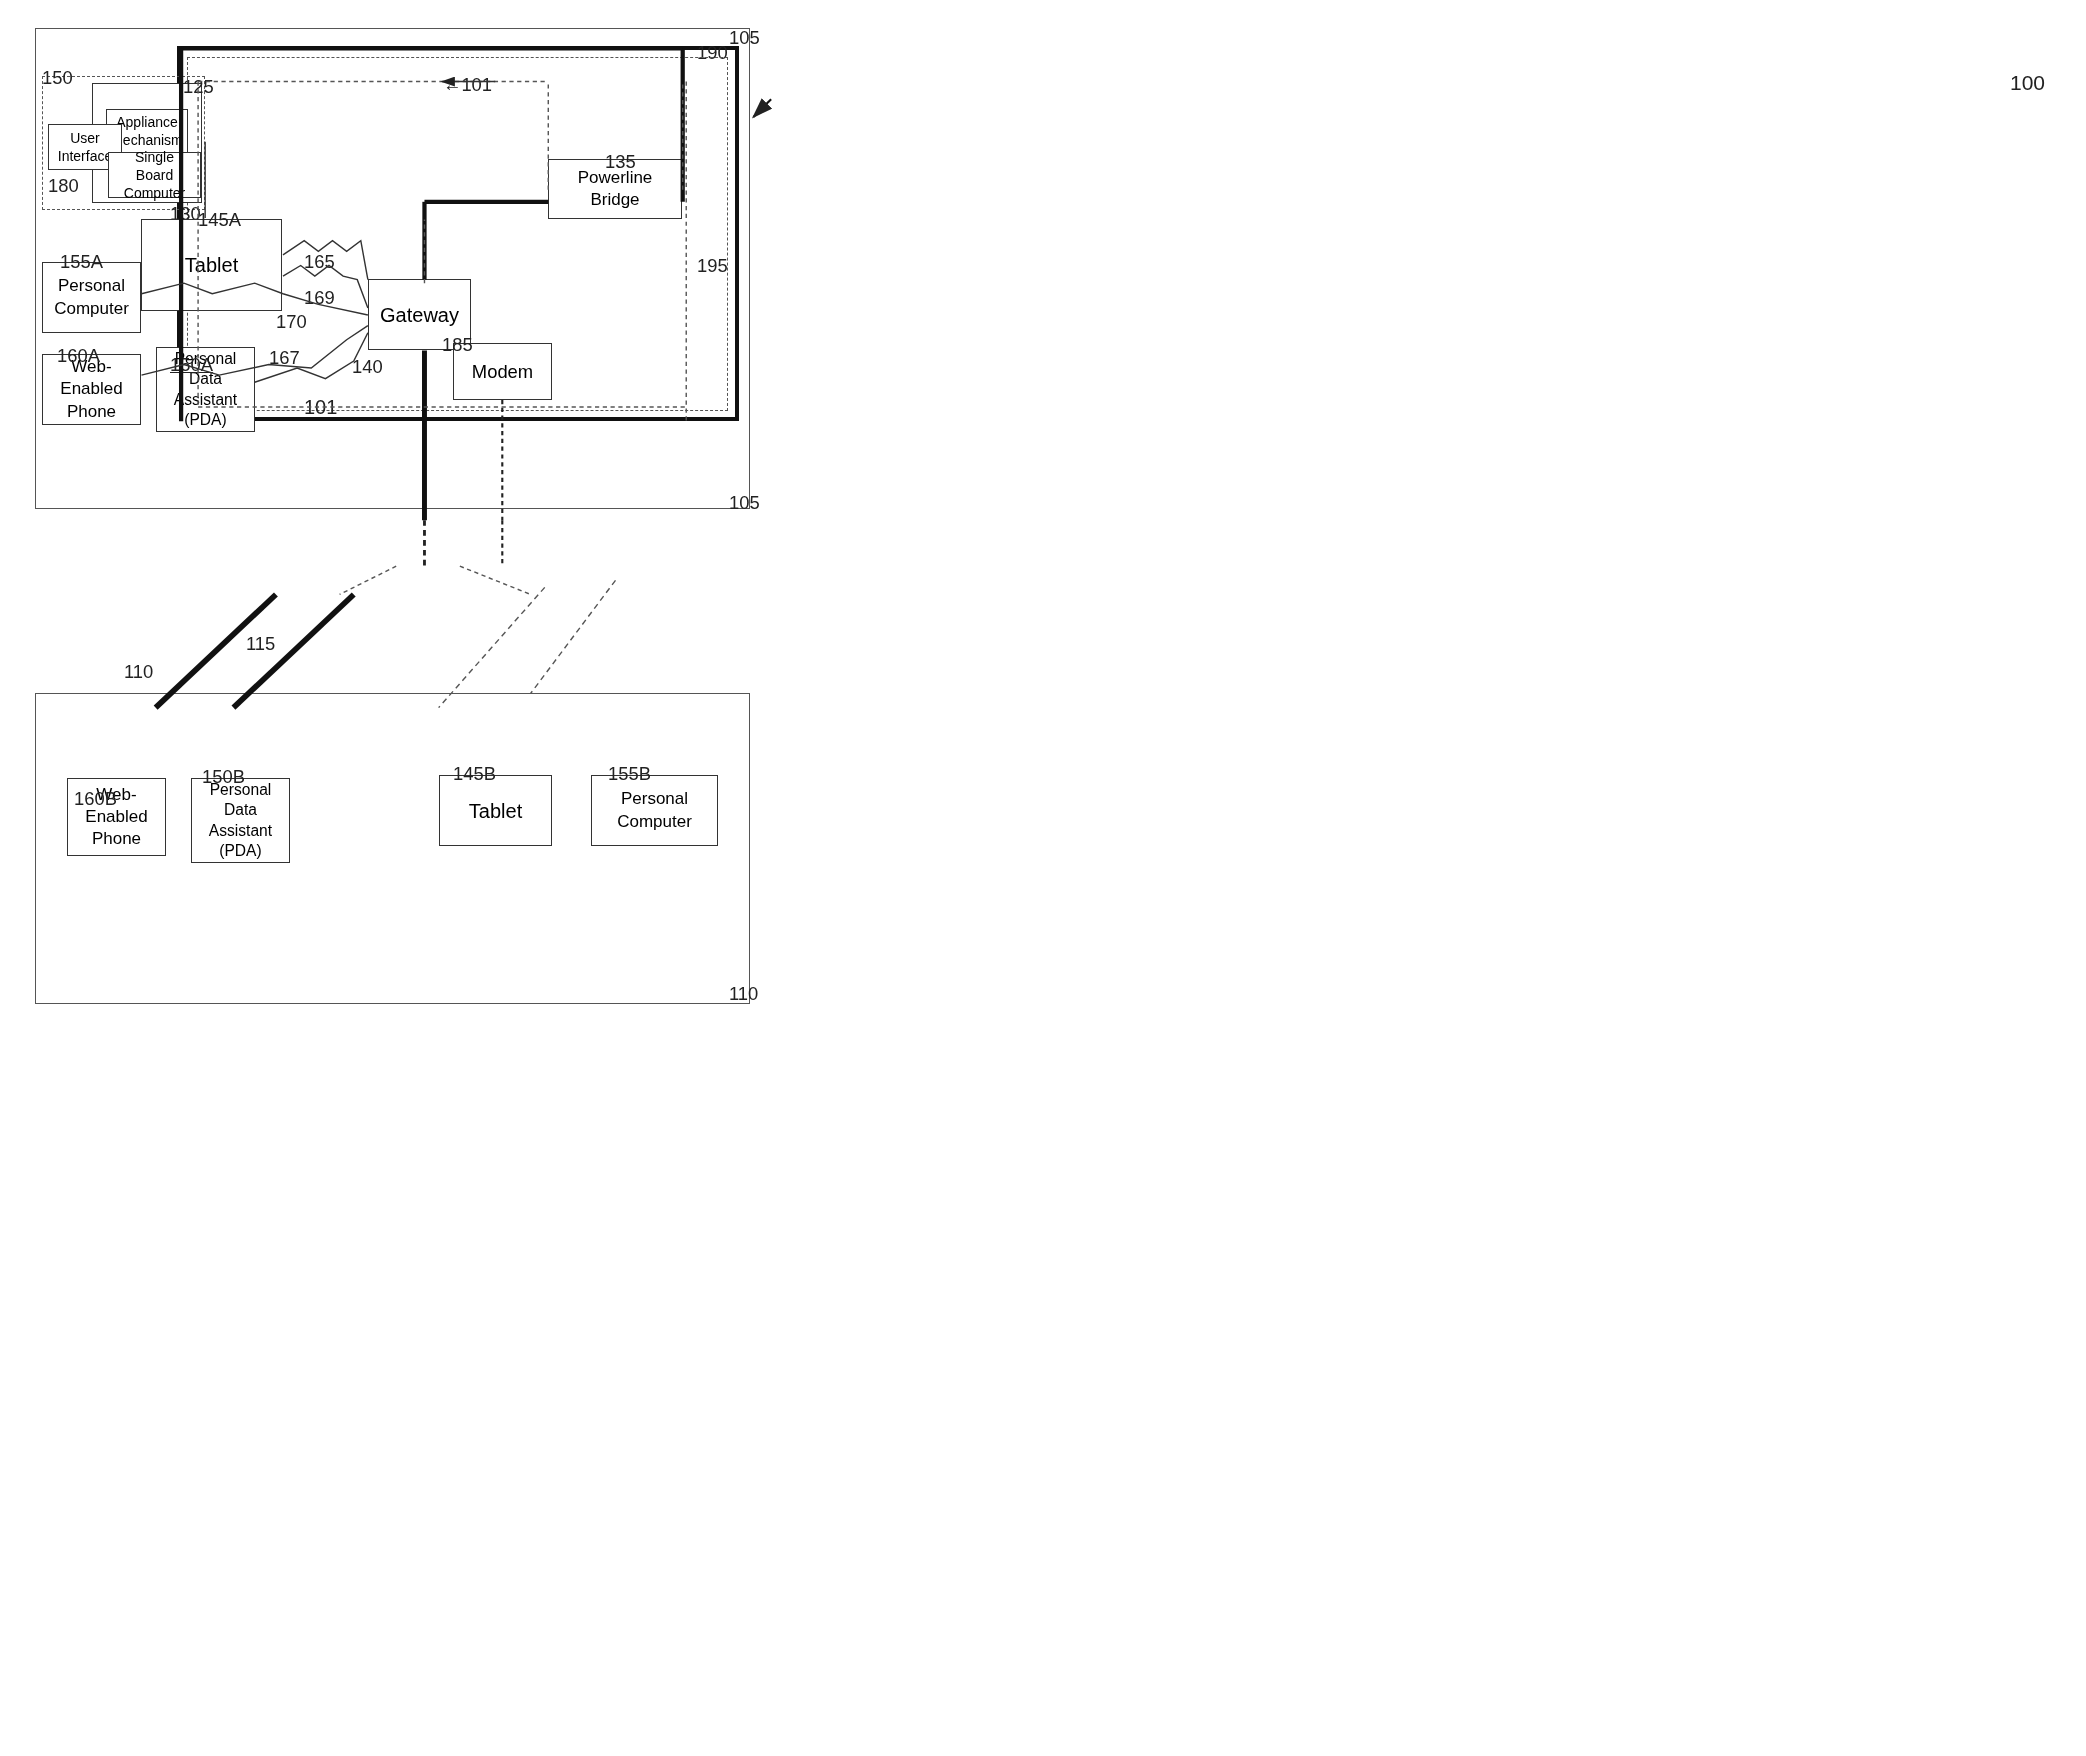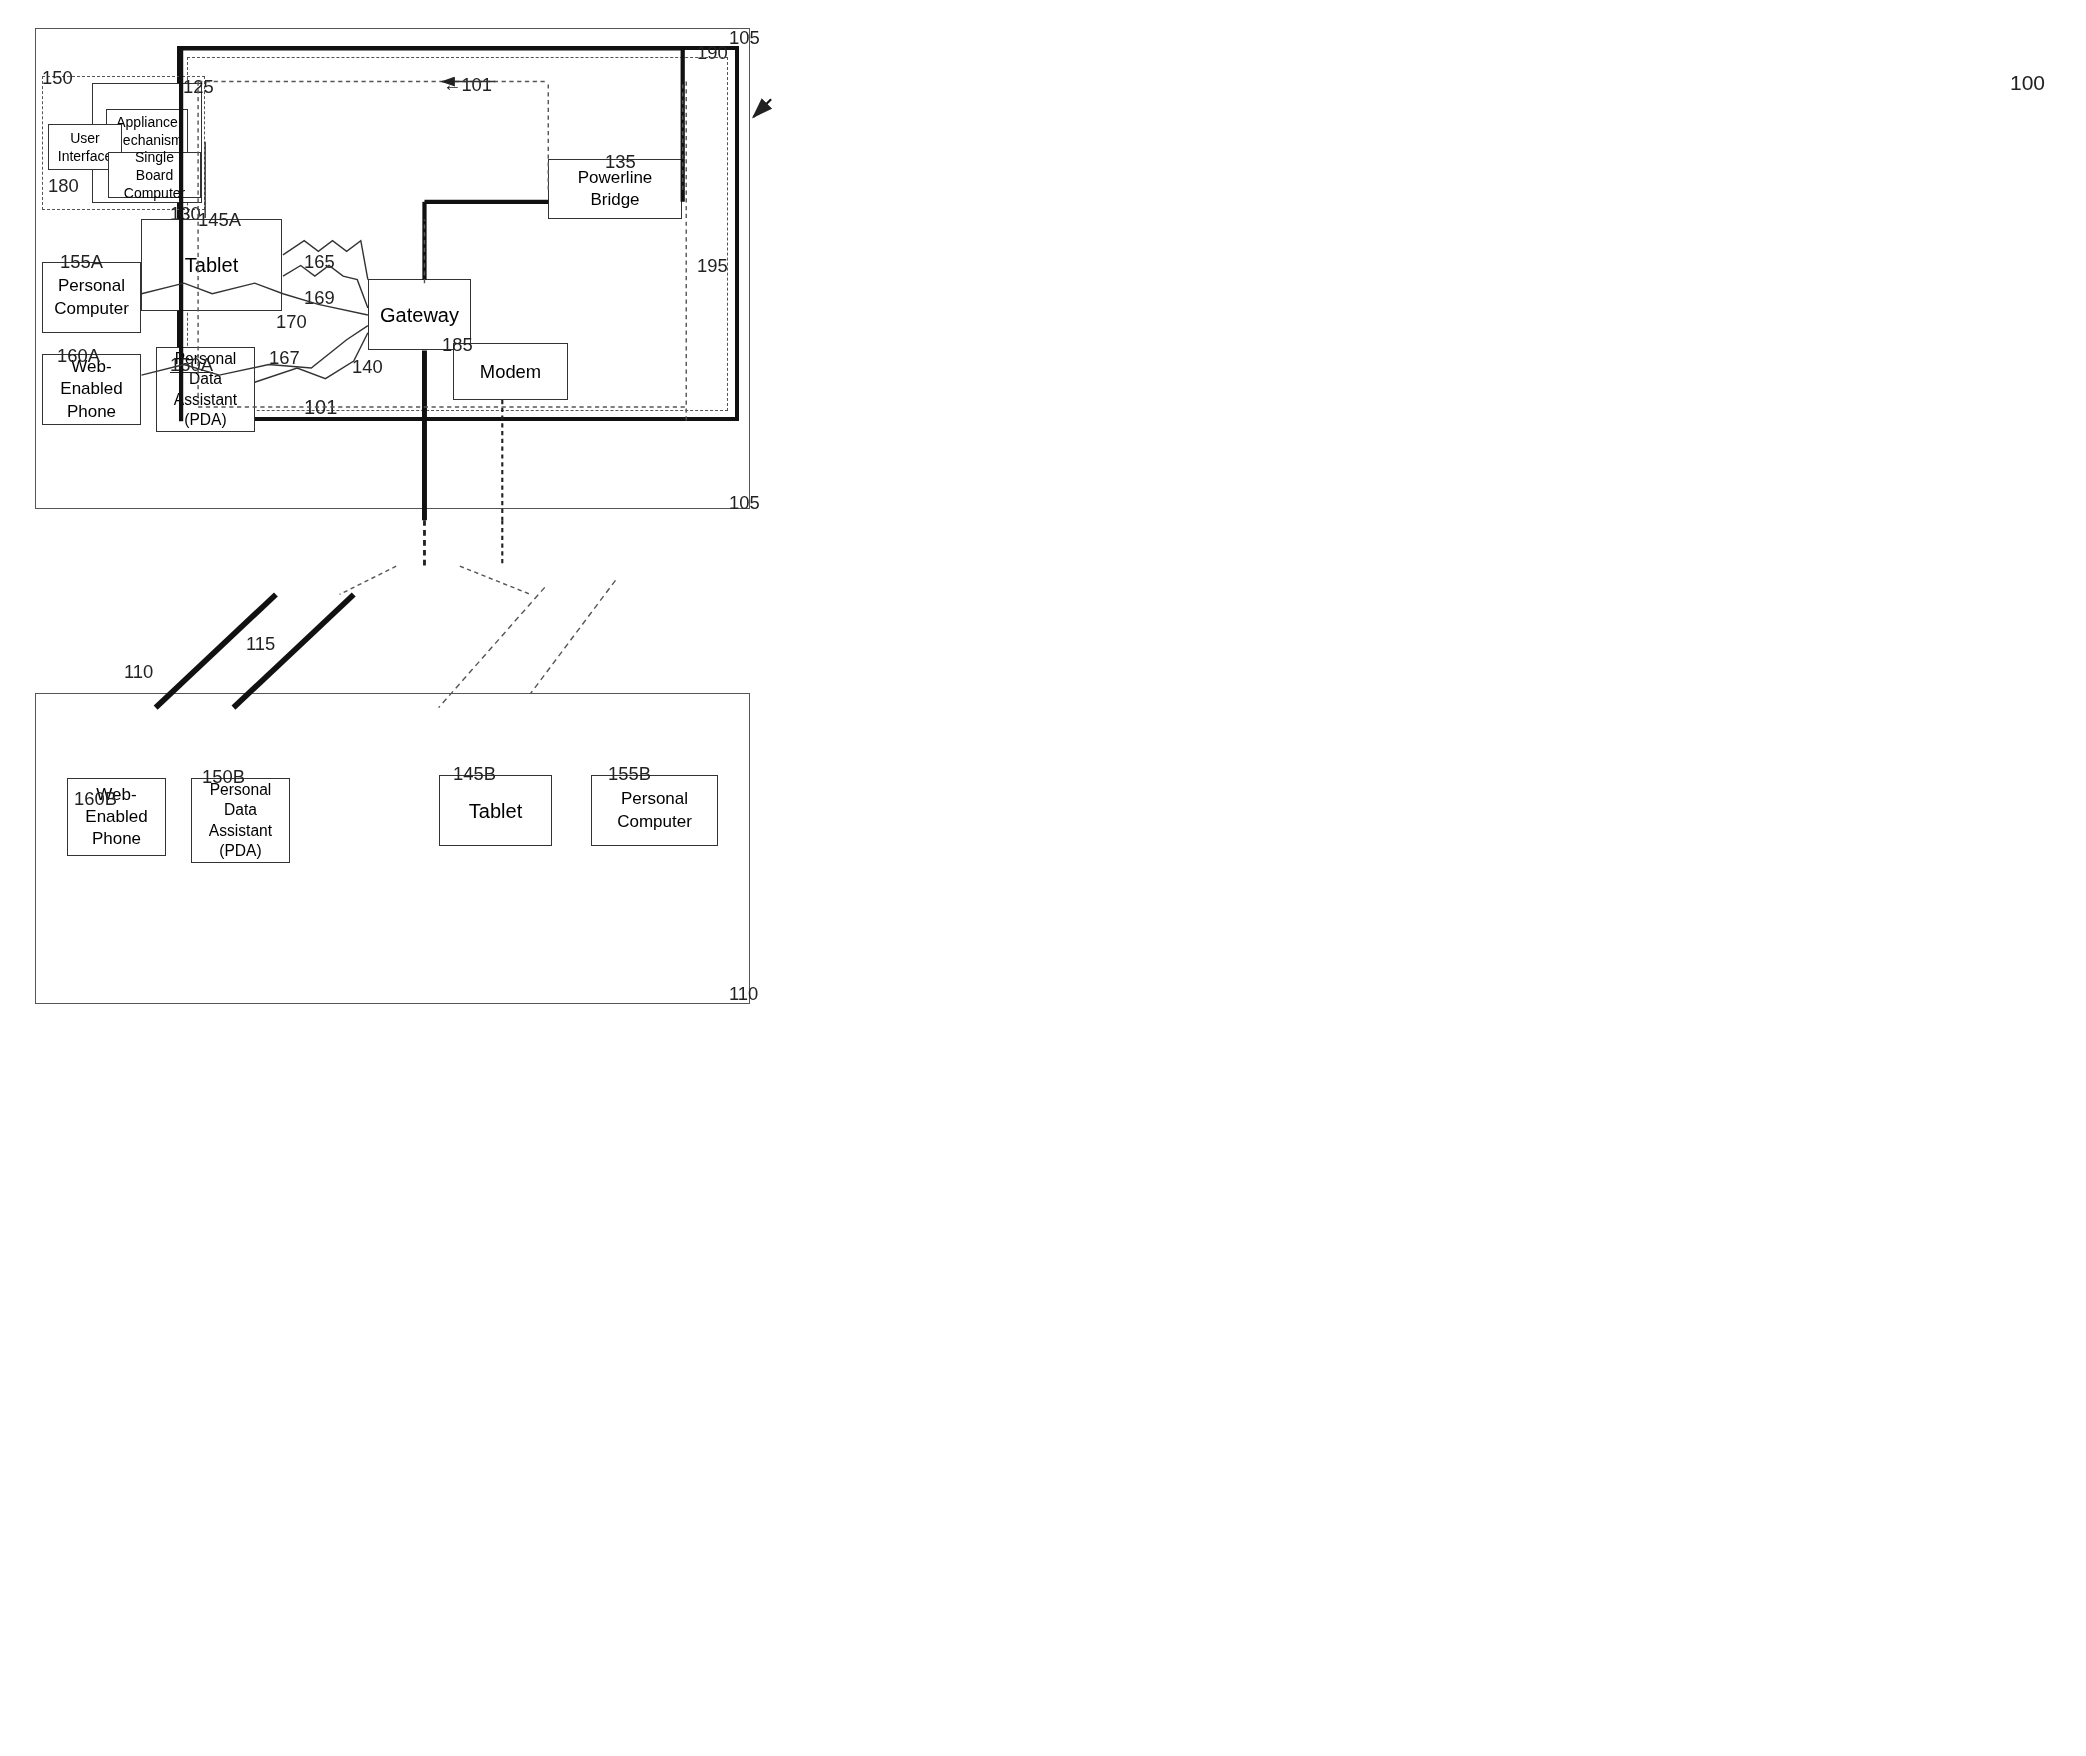--- a/index.html
+++ b/index.html
@@ -100,21 +100,21 @@
 
   <div class="node-box" style="left:156px; top:347px; width:99px; height:85px; font-size:15.6px;">Personal<br>Data<br>Assistant<br>(PDA)</div>
   <div class="ref-label" style="left:170px; top:354px;text-decoration:underline;">150A</div>
 
   <div class="node-box" style="left:368px; top:279px; width:103px; height:71px; font-size:20px;">Gateway</div>
   <div class="ref-label" style="left:352px; top:356px;">140</div>
 
   <div class="node-box" style="left:548px; top:159px; width:134px; height:60px; font-size:17px;">Powerline<br>Bridge</div>
   <div class="ref-label" style="left:605px; top:151px;">135</div>
 
-  <div class="node-box" style="left:453px; top:343px; width:115px; height:57px; font-size:18.4px;">Modem</div>
+  <div class="node-box" style="left:453px; top:343px; width:99px; height:57px; font-size:18.4px;">Modem</div>
   <div class="ref-label" style="left:442px; top:334px;">185</div>
 
   <div class="ref-label bold" style="left:304px; top:396px; font-size:20px;">101</div>
 
   <div class="ref-label" style="left:304px; top:251px;">165</div>
   <div class="ref-label" style="left:304px; top:287px;">169</div>
   <div class="ref-label" style="left:276px; top:311px;">170</div>
   <div class="ref-label" style="left:269px; top:347px;">167</div>
 
   <div class="node-box" style="left:35px; top:693px; width:715px; height:311px; border:1.4px solid #555;"></div>

